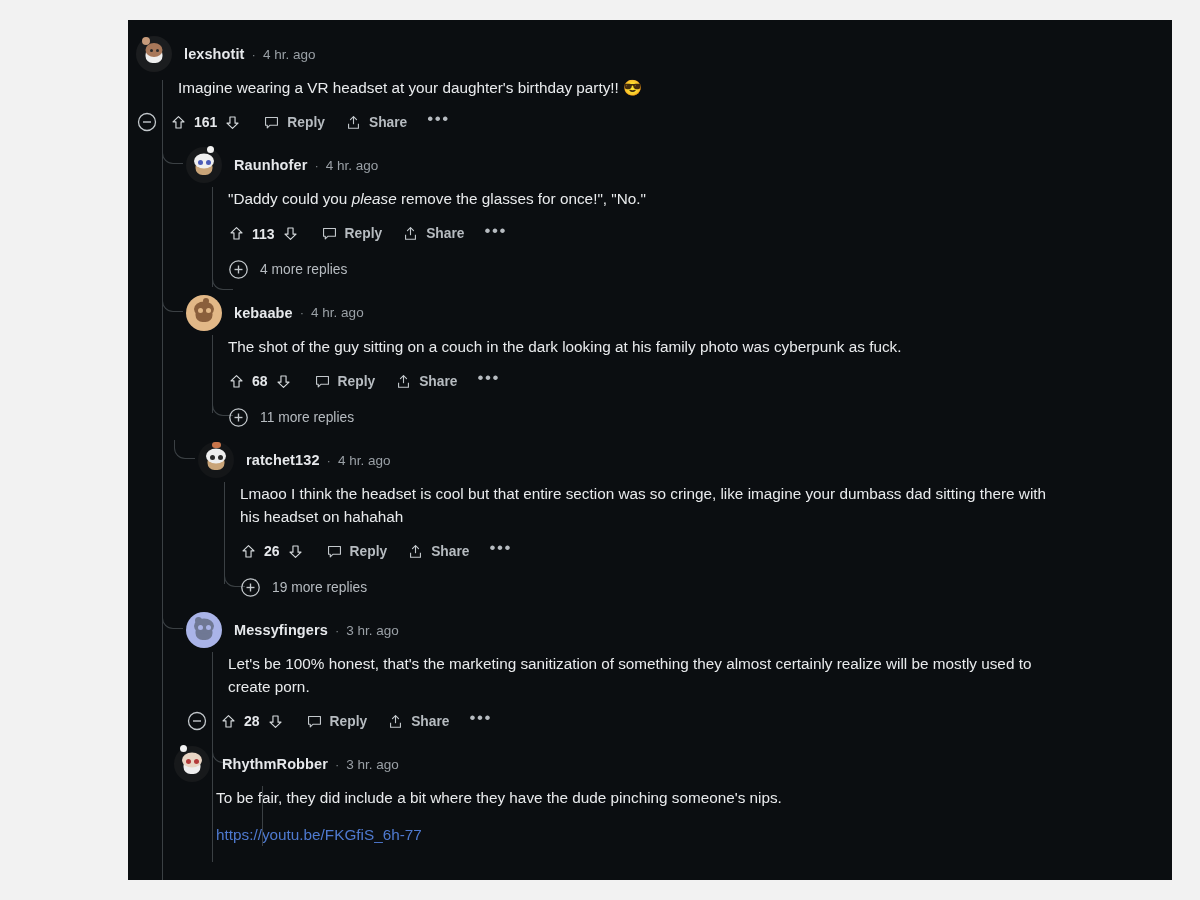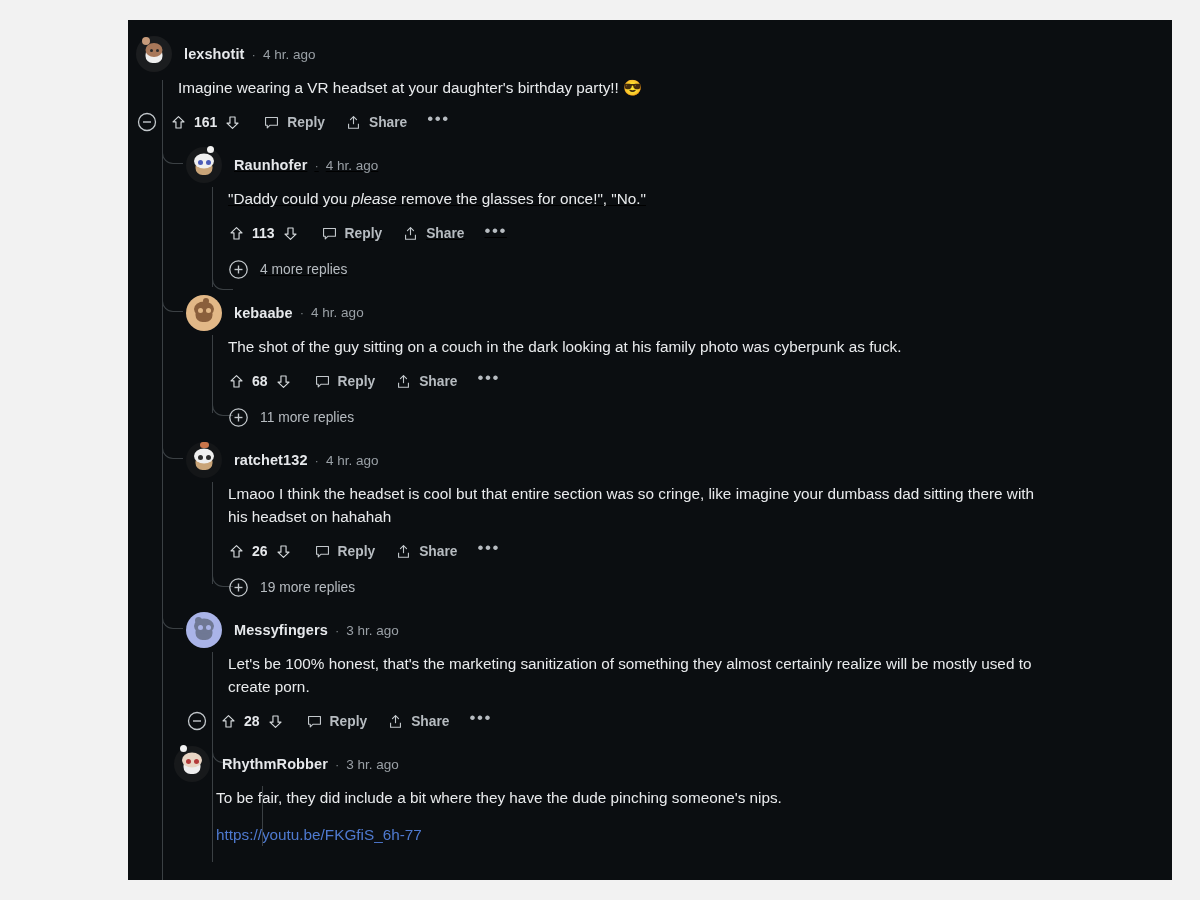--- a/index.html
+++ b/index.html
@@ -143,20 +143,21 @@
   .act {
     display: flex;
     align-items: center;
     color: #b7bcc1;
     font-size: 13.8px;
     font-weight: 600;
     margin-right: 20px;
   }
   .votes {
     display: flex;
+    align-items: center;
     margin-right: 22px;
   }
   .vote-count {
     font-size: 14px;
     font-weight: 700;
     color: #e6e8eb;
     margin: 0 7px;
     min-width: 10px;
     text-align: center;
   }
@@ -272,21 +273,21 @@
                 <path d="M6.4 6.6 L10 3 L13.6 6.6" stroke="#c3c8cc" stroke-width="1.3" fill="none" stroke-linejoin="round" stroke-linecap="round"></path>
                 <path d="M4.2 11.5 v5.3 h11.6 v-5.3" stroke="#c3c8cc" stroke-width="1.3" fill="none"></path>
               </svg>
           </span>
           <span>Share</span>
         </div>
         <div class="dots">•••</div>
       </div>
     </div>
 
-    <div class="comment depth-1" style="margin-top:4px;text-decoration:underline;">
+    <div class="comment depth-1" style="margin-top:4px;">
       <div class="tcurve" style="left:34px; top:0px; width:20px; height:18px;"></div>
       <div class="tline" style="left:84px; top:42px; height:100px;"></div>
       <div class="tcurve" style="left:84px; top:120px; width:20px; height:24px;"></div>
 
       <div class="cmt-head">
         <div class="avatar" style="background:#17191b;">
           <div class="snoo-ant" style="background:#f2f2f2;left:58%;top:-1px;"></div>
           <div class="snoo-body" style="background:#c9a478;"></div>
           <div class="snoo-head" style="background:#efefef;"></div>
           <div class="snoo-eye-l" style="background:#4a5bb8;"></div>
@@ -406,21 +407,21 @@
           <svg width="21" height="21" viewBox="0 0 20 20">
               <circle cx="10" cy="10" r="8.3" fill="none" stroke="#c3c8cc" stroke-width="1.2"></circle>
               <line x1="6.2" y1="10" x2="13.8" y2="10" stroke="#c3c8cc" stroke-width="1.3"></line>
               <line x1="10" y1="6.2" x2="10" y2="13.8" stroke="#c3c8cc" stroke-width="1.3"></line>
             </svg>
         </span>
         <span>11 more replies</span>
       </div>
     </div>
 
-    <div class="comment depth-1" style="margin-top:6px;">
+    <div class="comment depth-1" style="margin-top:6px;margin-left:12px;">
       <div class="tcurve" style="left:34px; top:0px; width:20px; height:18px;"></div>
       <div class="tline" style="left:84px; top:42px; height:102px;"></div>
       <div class="tcurve" style="left:84px; top:122px; width:20px; height:24px;"></div>
 
       <div class="cmt-head">
         <div class="avatar" style="background:#141618;">
           <div class="snoo-ant" style="background:#c9754a;left:40%;top:0px;width:9px;height:6px;border-radius:3px;"></div>
           <div class="snoo-body" style="background:#c9a478;"></div>
           <div class="snoo-head" style="background:#efefef;"></div>
           <div class="snoo-eye-l" style="background:#2b2b2b;"></div>

